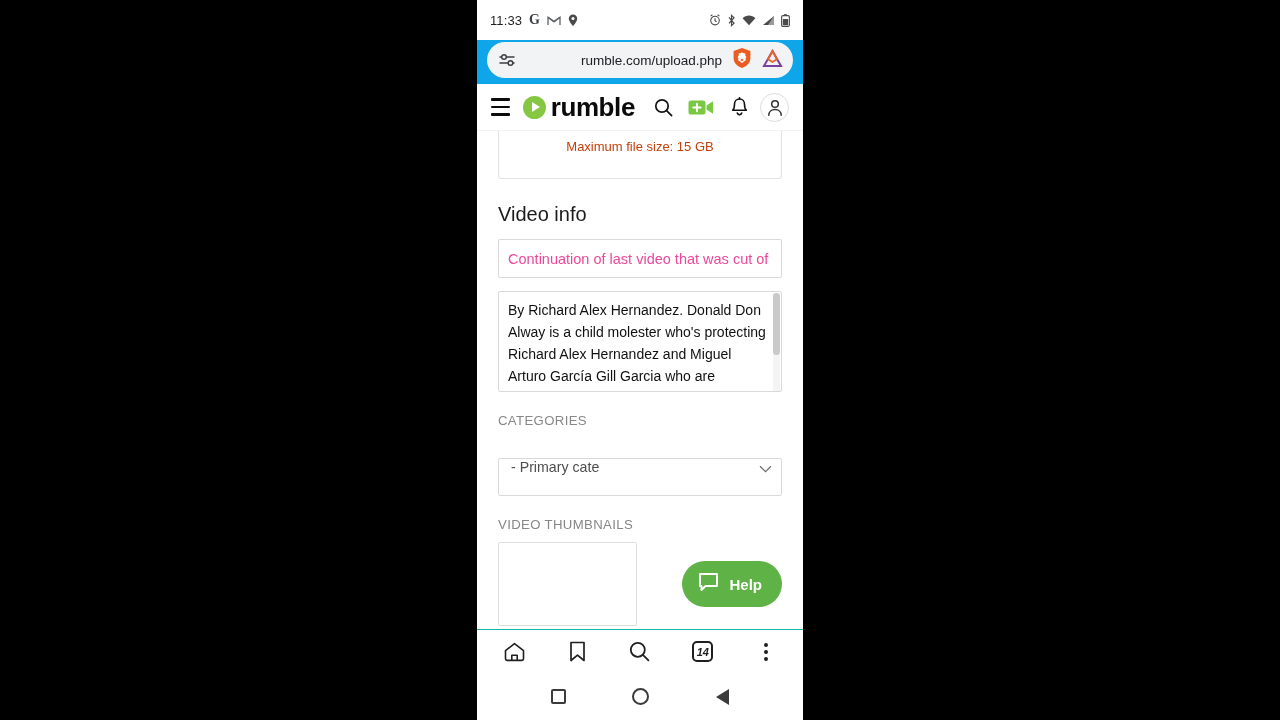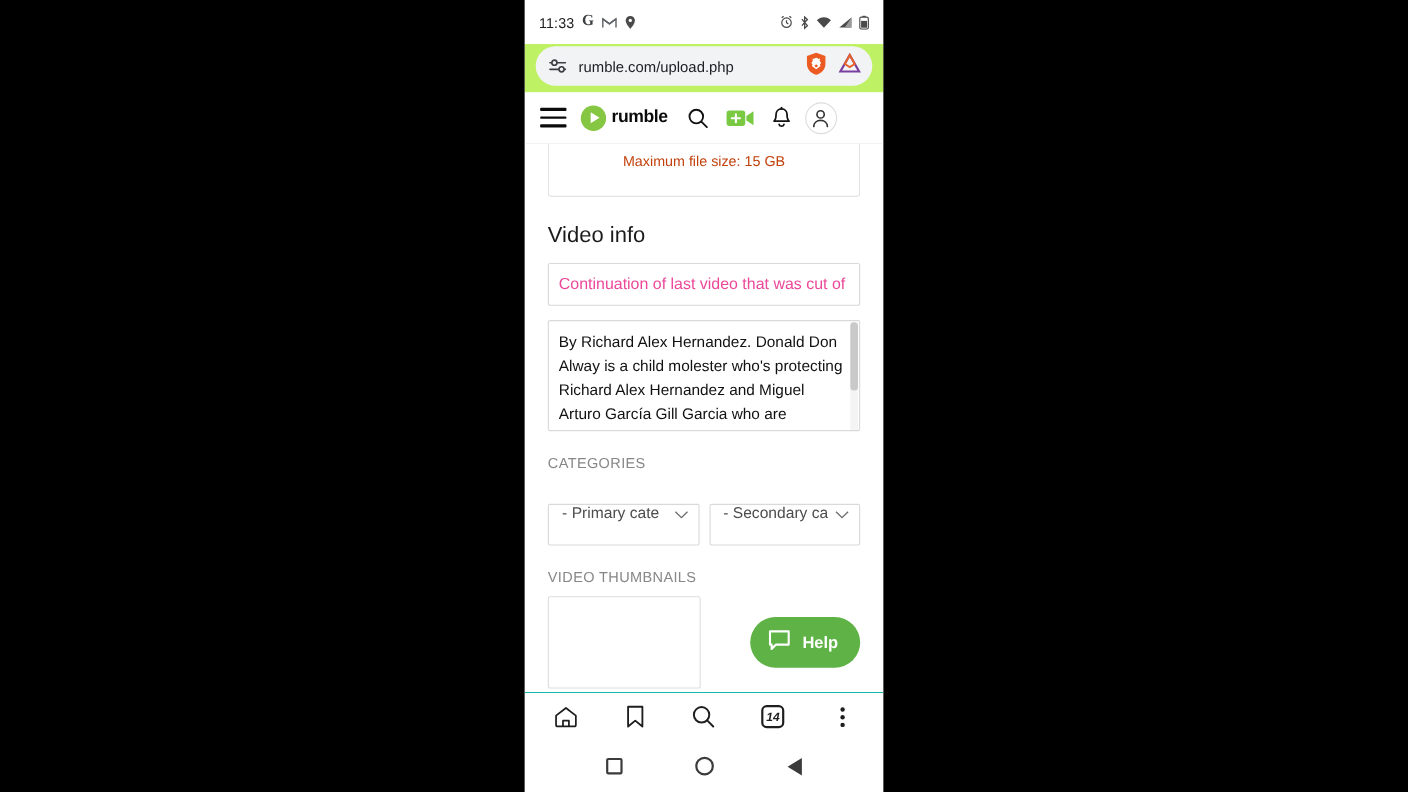--- a/index.html
+++ b/index.html
@@ -43,22 +43,23 @@
   }
   .sb-g {
     font-size: 14px; font-weight: bold; color: #3c4043;
     font-family: "Liberation Serif", serif;
   }
   .sb-icon { display: inline-flex; align-items: center; justify-content: center; }
 
   
   .omnibox-wrap {
     flex: 0 0 44px;
-    background: #bef264;
+    background: #0ea5e9;
     padding: 2px 10px 6px 10px;
+    text-align: right;
   }
   .omnibox {
     height: 36px;
     background: #f1f3f4;
     border-radius: 18px;
     display: flex;
     align-items: center;
     padding: 0 10px 0 12px;
     gap: 10px;
   }
@@ -98,21 +99,21 @@
   }
   .logo-mark::after {
     content: "";
     width: 0; height: 0;
     border-left: 8px solid #ffffff;
     border-top: 5.5px solid transparent;
     border-bottom: 5.5px solid transparent;
     margin-left: 3px;
   }
   .logo-text {
-    font-size: 16px;
+    font-size: 26px;
     font-weight: bold;
     color: #0a0a0a;
     letter-spacing: -0.4px;
   }
   .hdr-icon {
     width: 30px; height: 30px;
     display: flex; align-items: center; justify-content: center;
     cursor: pointer;
     flex: 0 0 auto;
   }
@@ -434,28 +435,20 @@
       <div class="desc-wrap">
         <div class="desc-text">By Richard Alex Hernandez. Donald Don Alway is a child molester who's protecting Richard Alex Hernandez and Miguel Arturo García Gill Garcia who are</div>
         <div class="desc-scroll-track"></div>
         <div class="desc-scroll-thumb"></div>
       </div>
 
       <div class="field-label">CATEGORIES</div>
       <div class="selects-row">
         <div class="select-box">
           <span class="select-value">- Primary cate</span>
-          <span class="chev">
-            <svg width="13" height="8" viewBox="0 0 13 8">
-                <path d="M1 1.2 6.5 6.6 12 1.2" fill="none" stroke="#6d6d6d" stroke-width="1.2"></path>
-              </svg>
-          </span>
-        </div>
-        <div class="select-box">
-          <span class="select-value">- Secondary ca</span>
           <span class="chev">
             <svg width="13" height="8" viewBox="0 0 13 8">
                 <path d="M1 1.2 6.5 6.6 12 1.2" fill="none" stroke="#6d6d6d" stroke-width="1.2"></path>
               </svg>
           </span>
         </div>
       </div>
 
       <div class="field-label">VIDEO THUMBNAILS</div>
       <div class="thumbs-grid">

